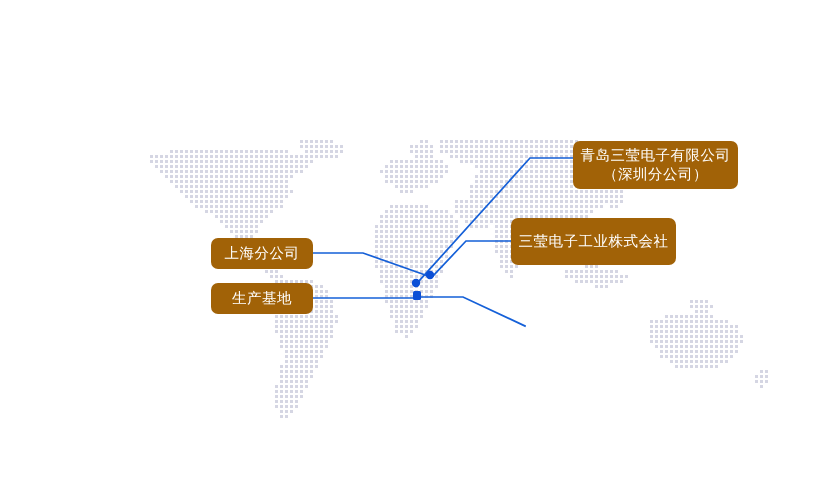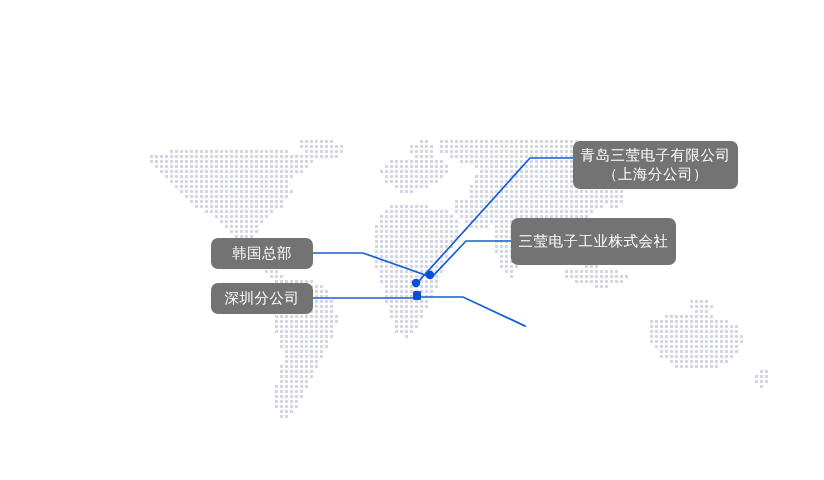--- a/index.html
+++ b/index.html
@@ -24,21 +24,21 @@
   }
   #map-layer, #line-layer {
     position: absolute;
     left: 0; top: 0;
     width: 824px;
     height: 480px;
   }
   .label-box {
     position: absolute;
     box-sizing: border-box;
-    background: #737373;
+    background: #a16207;
     color: #ffffff;
     border-radius: 7px;
     display: flex;
     flex-direction: column;
     align-items: center;
     justify-content: center;
     text-align: center;
     letter-spacing: 0.5px;
     line-height: 1.32;
     white-space: nowrap;
@@ -73,29 +73,29 @@
     </g>
     <g fill="#0b4fd6">
       <circle cx="430" cy="275" r="4.2"></circle>
       <circle cx="416" cy="283" r="4.2"></circle>
       <rect x="413" y="291" width="8" height="9" rx="1.5"></rect>
     </g>
   </svg>
 
   <div class="label-box double" id="label-qingdao">
     <span class="line1">青岛三莹电子有限公司</span>
-    <span class="line2">（上海分公司）</span>
+    <span class="line2">（深圳分公司）</span>
   </div>
 
   <div class="label-box double" id="label-korea">
     <span class="line1">三莹电子工业株式会社</span>
   </div>
 
   <div class="label-box single" id="label-shanghai">
-    <span class="line1">韩国总部</span>
+    <span class="line1">上海分公司</span>
   </div>
 
   <div class="label-box single" id="label-shenzhen">
-    <span class="line1">深圳分公司</span>
+    <span class="line1">生产基地</span>
   </div>
 
 
 </div>
 
 </body></html>

